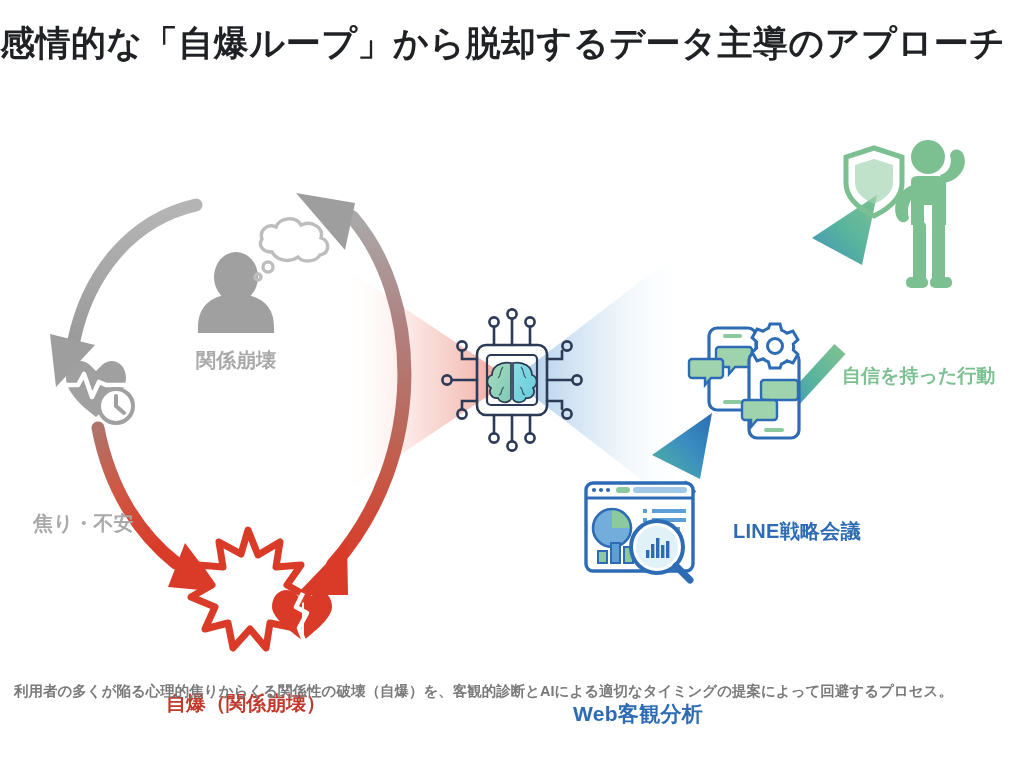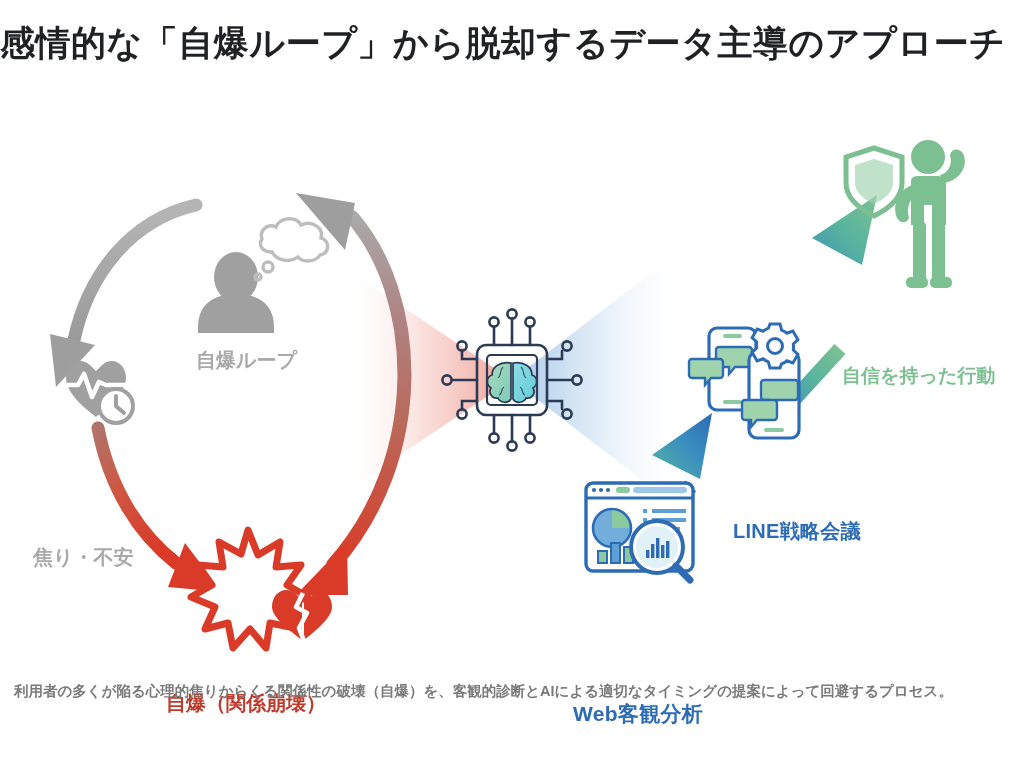--- a/index.html
+++ b/index.html
@@ -33,21 +33,21 @@
   svg.layer{position:absolute;left:0;top:0;width:1024px;height:575px;overflow:visible;}
 
   
   .lbl{position:absolute;white-space:nowrap;font-weight:bold;}
   .lbl-gray{color:#a9a9a9;}
   .lbl-red{color:#c0392b;}
   .lbl-blue{color:#2d6cb4;}
   .lbl-green{color:#7cc092;}
 
   #label-alone{left:196px;top:252px;font-size:20px;}
-  #label-anxiety{left:33px;top:415px;font-size:20px;margin-top:34px;}
+  #label-anxiety{left:33px;top:415px;font-size:20px;}
   #label-selfdestruct{left:166px;top:595px;font-size:20px;font-family:Liberation Mono, monospace;}
   #label-webanalysis{left:573px;top:581px;font-size:21px;letter-spacing:0.3px;margin-top:24px;}
   #label-line{left:733px;top:423px;font-size:20px;letter-spacing:0.3px;}
   #label-confident{left:842px;top:268px;font-size:19px;}
 </style>
 </head>
 <body>
 
 <div id="slide">
 
@@ -309,21 +309,21 @@
         <rect x="930" y="182" width="22" height="11" rx="5"></rect>
 
         <path d="M 913,90 C 899,94 893,108 896,120 C 898,128 906,130 909,123
                  C 906,113 910,102 918,99 Z"></path>
 
         <path d="M 944,88 C 958,86 968,73 964,61 C 962,53 952,52 950,60
                  C 953,70 948,78 940,80 Z"></path>
       </g>
     </svg>
 
-    <div class="lbl lbl-gray" id="label-alone">自爆ループ</div>
+    <div class="lbl lbl-gray" id="label-alone">関係崩壊</div>
 
     <div class="lbl lbl-gray" id="label-anxiety">焦り・不安</div>
 
     <div class="lbl lbl-red" id="label-selfdestruct">自爆（関係崩壊）</div>
 
     <div class="lbl lbl-blue" id="label-webanalysis">Web客観分析</div>
 
     <div class="lbl lbl-blue" id="label-line">LINE戦略会議</div>
 
     <div class="lbl lbl-green" id="label-confident">自信を持った行動</div>

